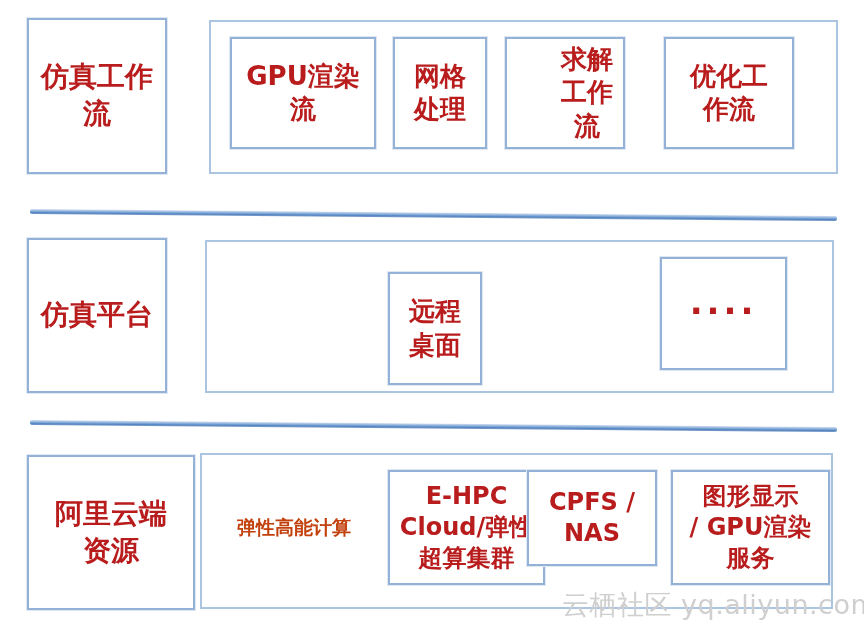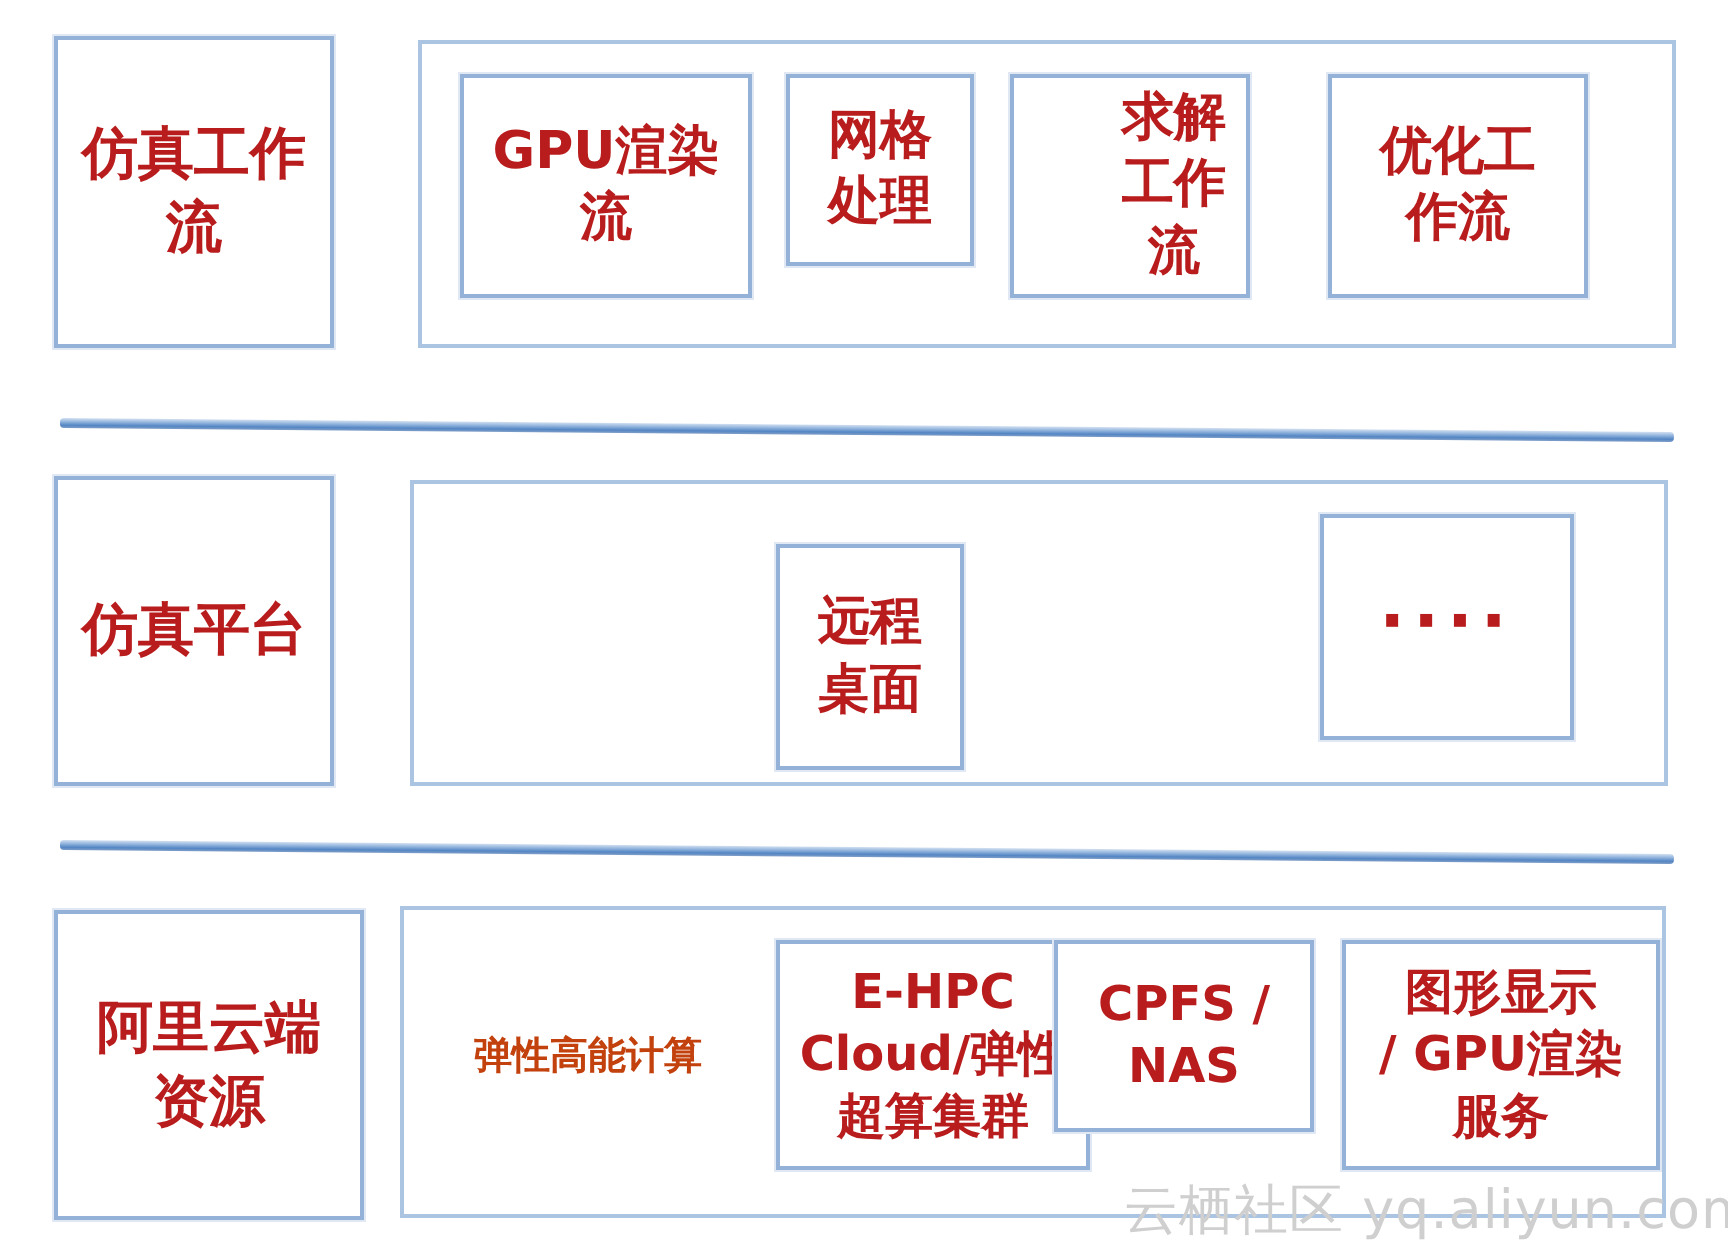--- a/index.html
+++ b/index.html
@@ -85,39 +85,39 @@
 </head>
 <body>
 
 <div class="stage">
 
   <div class="container" style="left:209px; top:20px; width:629px; height:154px;"></div>
   <div class="label-box" style="left:27px; top:18px; width:140px; height:156px;">仿真工作
 流</div>
   <div class="item-box" style="left:230px; top:37px; width:146px; height:112px;">GPU渲染
 流</div>
-  <div class="item-box" style="left:393px; top:37px; width:94px; height:96px;">网格
+  <div class="item-box" style="left:393px; top:37px; width:94px; height:112px;">网格
 处理</div>
   <div class="item-box" style="left:505px; top:37px; width:120px; height:112px;padding-left:44px;">求解工作
 流</div>
   <div class="item-box" style="left:664px; top:37px; width:130px; height:112px;">优化工
 作流</div>
 
   <div class="divider" style="left:30px; top:209px; width:807px;"></div>
 
   <div class="container" style="left:205px; top:240px; width:629px; height:153px;"></div>
   <div class="label-box" style="left:27px; top:238px; width:140px; height:155px;">仿真平台</div>
   <div class="item-box" style="left:388px; top:257px; width:94px; height:113px;margin-top:15px;">远程
 桌面</div>
   <div class="item-box dots" style="left:660px; top:257px; width:127px; height:113px;">····</div>
 
   <div class="divider" style="left:30px; top:420px; width:807px;"></div>
 
   <div class="container" style="left:200px; top:453px; width:633px; height:156px;"></div>
-  <div class="label-box" style="left:27px; top:455px; width:155px; height:155px;">阿里云端
+  <div class="label-box" style="left:27px; top:455px; width:168px; height:155px;">阿里云端
 资源</div>
   <div class="elastic-label" style="left:202px; top:470px; width:184px; height:115px;">弹性高能计算</div>
   <div class="item-box small" style="left:388px; top:470px; width:157px; height:115px;">E-HPC
 Cloud/弹性
 超算集群</div>
   <div class="item-box small" style="left:512px; top:470px; width:130px; height:96px;margin-left:15px;">CPFS /
 NAS</div>
   <div class="item-box small" style="left:671px; top:470px; width:159px; height:115px;">图形显示
 / GPU渲染
 服务</div>

